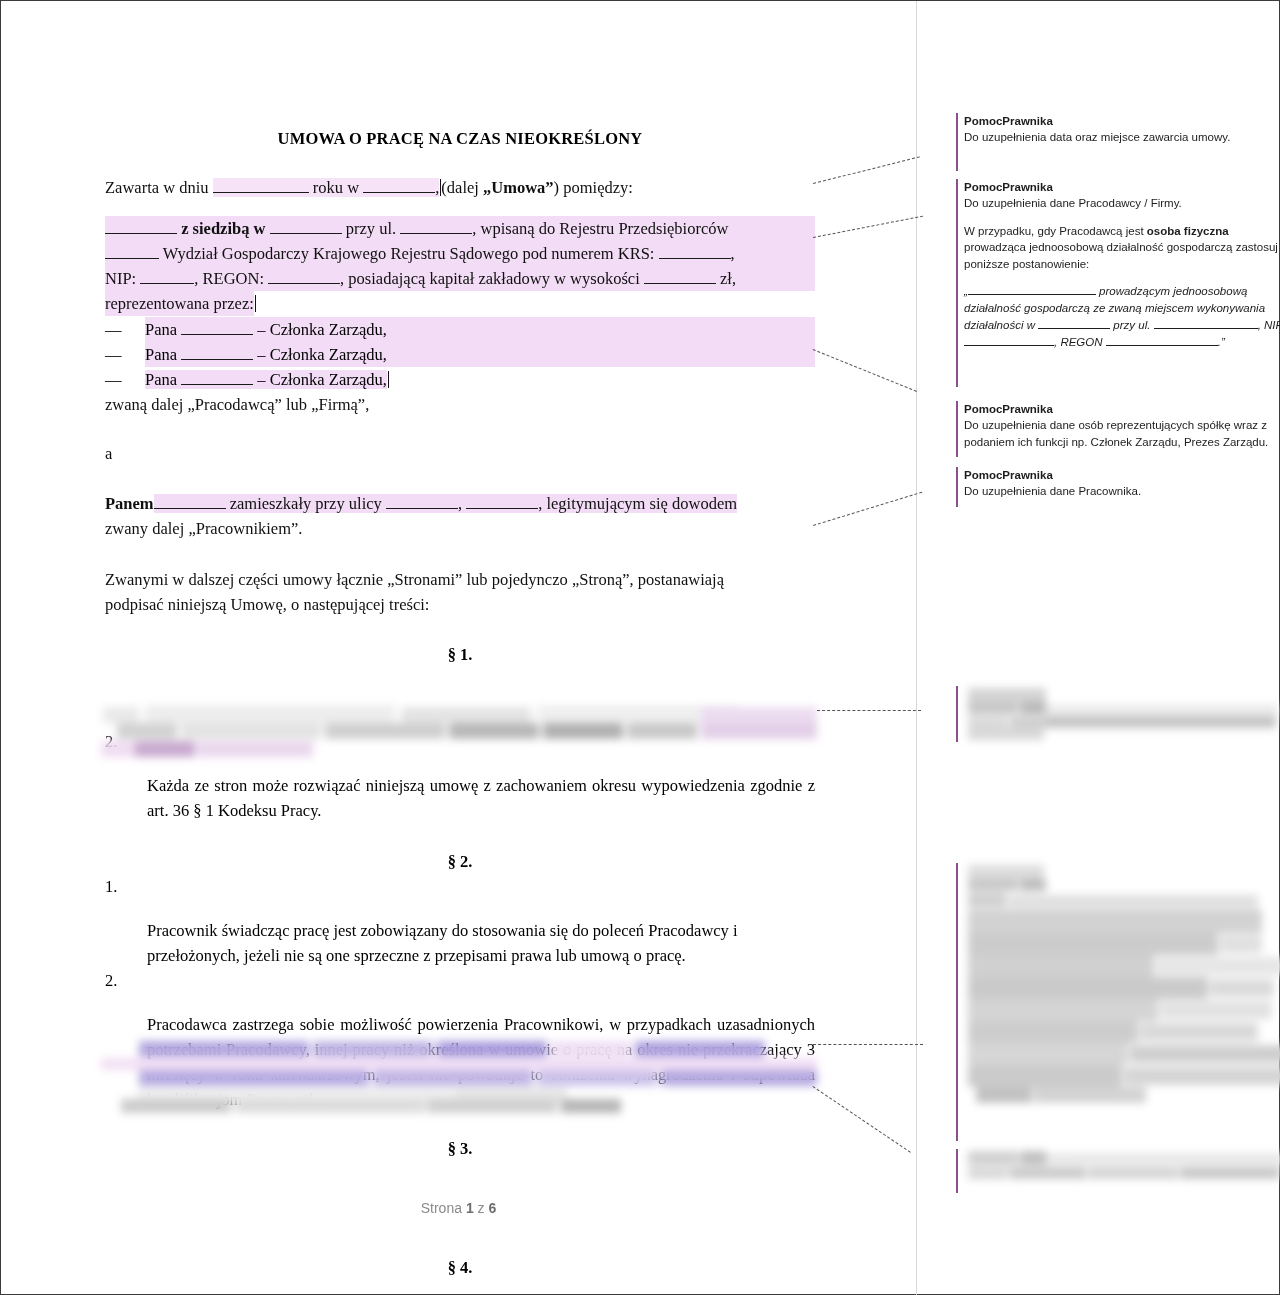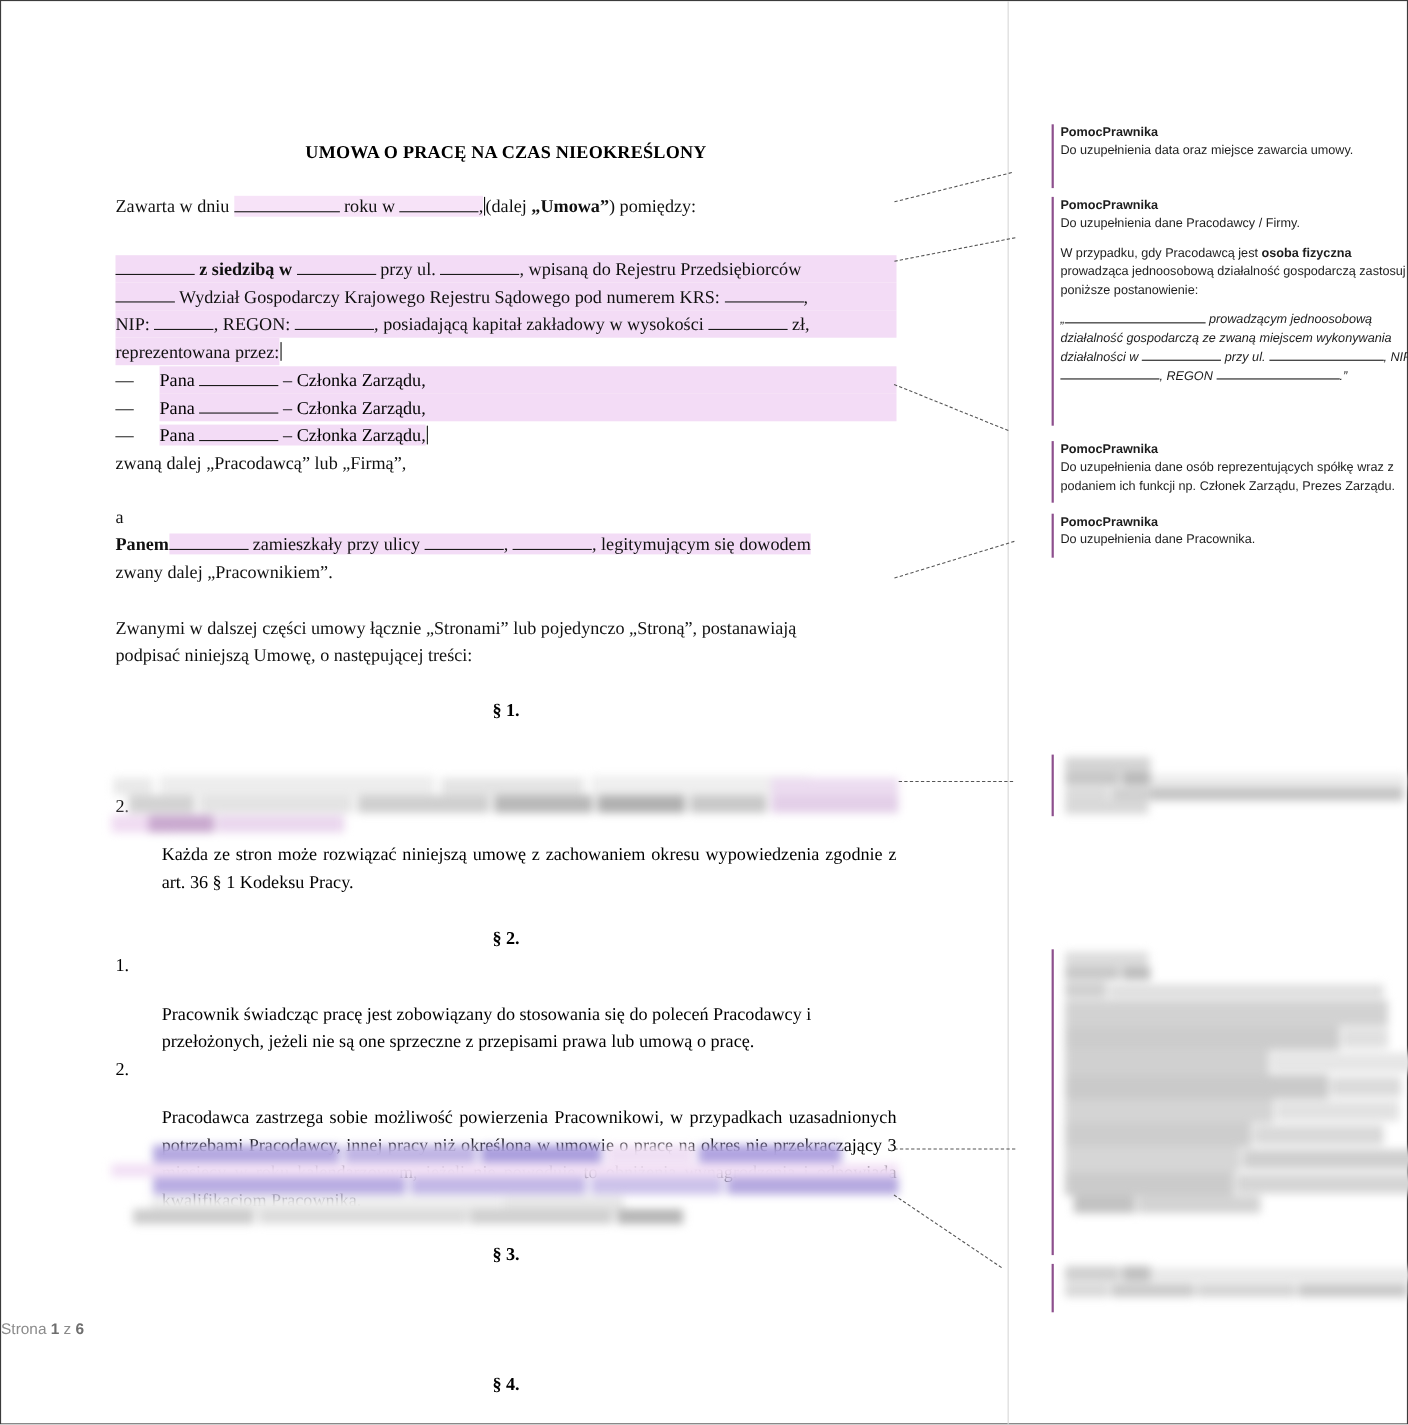--- a/index.html
+++ b/index.html
@@ -127,21 +127,21 @@
     text-align: justify;
     margin-top: 44px;
   }
   .numlist .body.nojustify { text-align: left; }
 
   .footer {
     position: absolute;
     left: 0;
     top: 1199px;
     width: 915px;
-    text-align: left;
+    text-align: center;
     font-family: "Liberation Sans", sans-serif;
     font-size: 14px;
     color: #8b8b8b;
   }
   .footer b { color: #6e6e6e; }
 
   
   .redact {
     position: absolute;
     filter: blur(4px);
@@ -220,21 +220,21 @@
 
       <div class="doc-title">UMOWA O PRACĘ NA CZAS NIEOKREŚLONY</div>
 
       <div class="para" style="margin-top:26px;">
         <span>Zawarta w dniu</span>
         <span class="hl"><span class="blank b-lg"></span>
         <span>roku w</span>
         <span class="blank b-md"></span>,</span><span class="caret"></span><span>(dalej <b>„Umowa”</b>) pomiędzy:</span>
       </div>
 
-      <div class="para" style="margin-top:32px;">
+      <div class="para" style="margin-top:16px;">
         <div class="hl-strong"><span class="blank b-md"></span>
           <b>z siedzibą w</b>
           <span class="blank b-md"></span>
           <span>przy ul.</span>
           <span class="blank b-md"></span><span>, wpisaną do Rejestru Przedsiębiorców</span></div>
         <div class="hl-strong"><span class="blank b-sm"></span>
           <span>Wydział Gospodarczy Krajowego Rejestru Sądowego pod numerem KRS:</span>
           <span class="blank b-md"></span>,</div>
         <div class="hl-strong"><span>NIP:</span>
           <span class="blank b-sm"></span><span>, REGON:</span>
@@ -264,21 +264,21 @@
             <span>– Członka Zarządu,</span></span><span class="caret"></span></span>
         </div>
       </div>
 
       <div class="para">
         <span>zwaną dalej „Pracodawcą” lub „Firmą”,</span>
       </div>
 
       <div class="para" style="margin-top:24px;">a</div>
 
-      <div class="para" style="">
+      <div class="para" style="margin-top:25px;">
         <div><b>Panem</b><span class="hl-strong"><span class="blank b-md"></span>
           <span>zamieszkały przy ulicy</span>
           <span class="blank b-md"></span>,
           <span class="blank b-md"></span><span>, legitymującym się dowodem</span></span></div>
         <div><span>zwany dalej „Pracownikiem”.</span></div>
       </div>
 
       <div class="para" style="margin-top:26px;">
         <div>Zwanymi w dalszej części umowy łącznie „Stronami” lub pojedynczo „Stroną”, postanawiają</div>
         <div>podpisać niniejszą Umowę, o następującej treści:</div>

